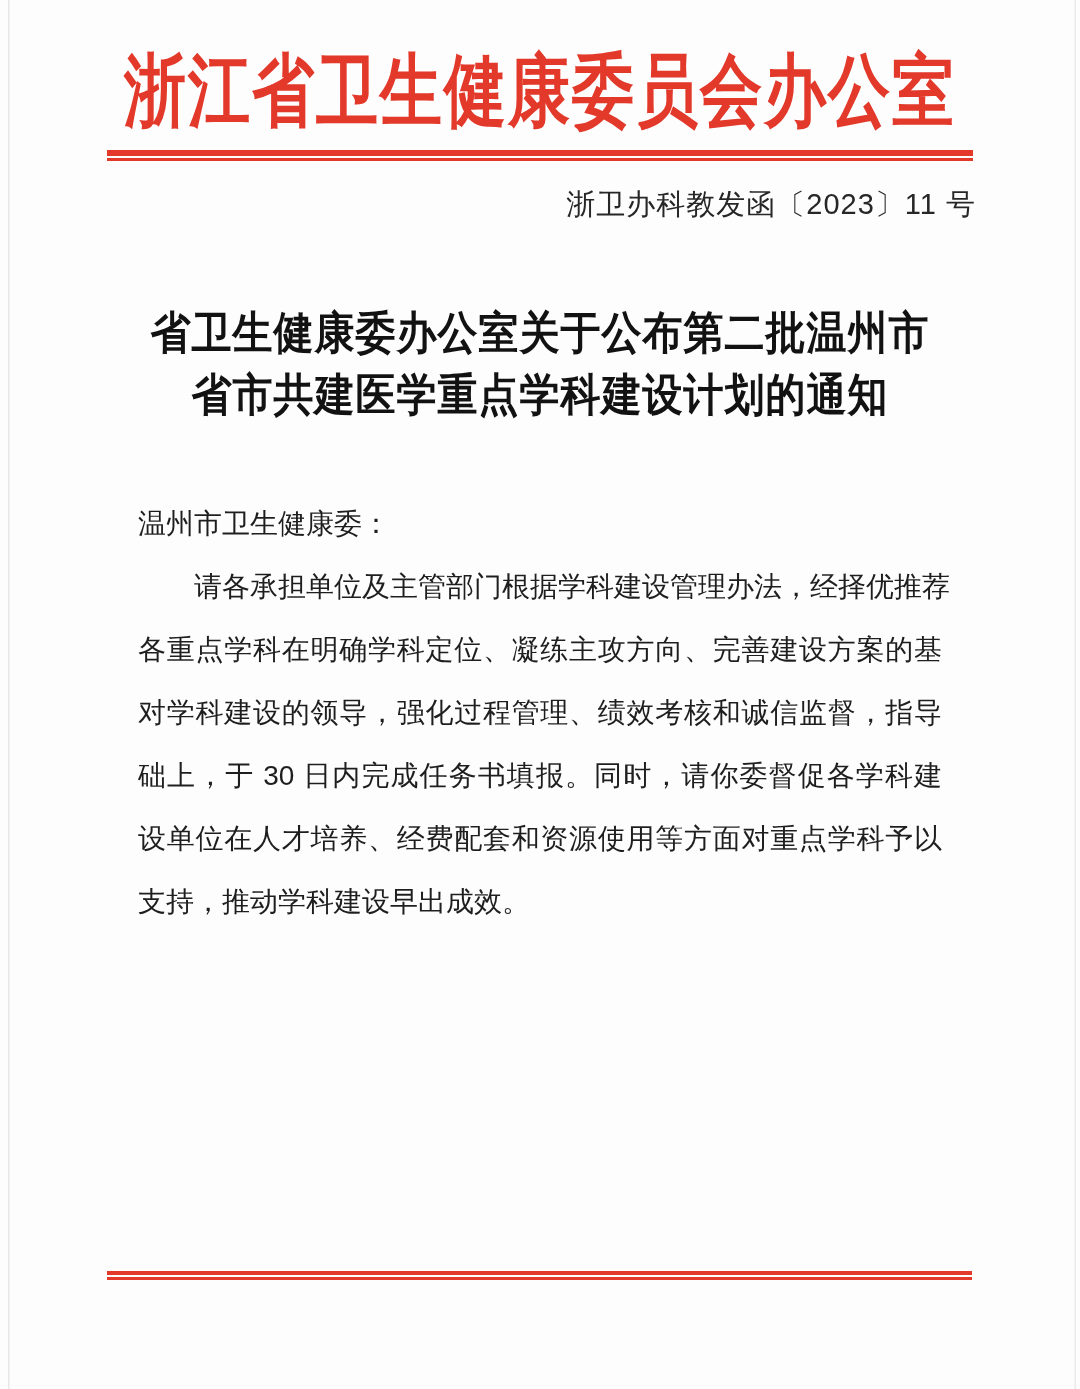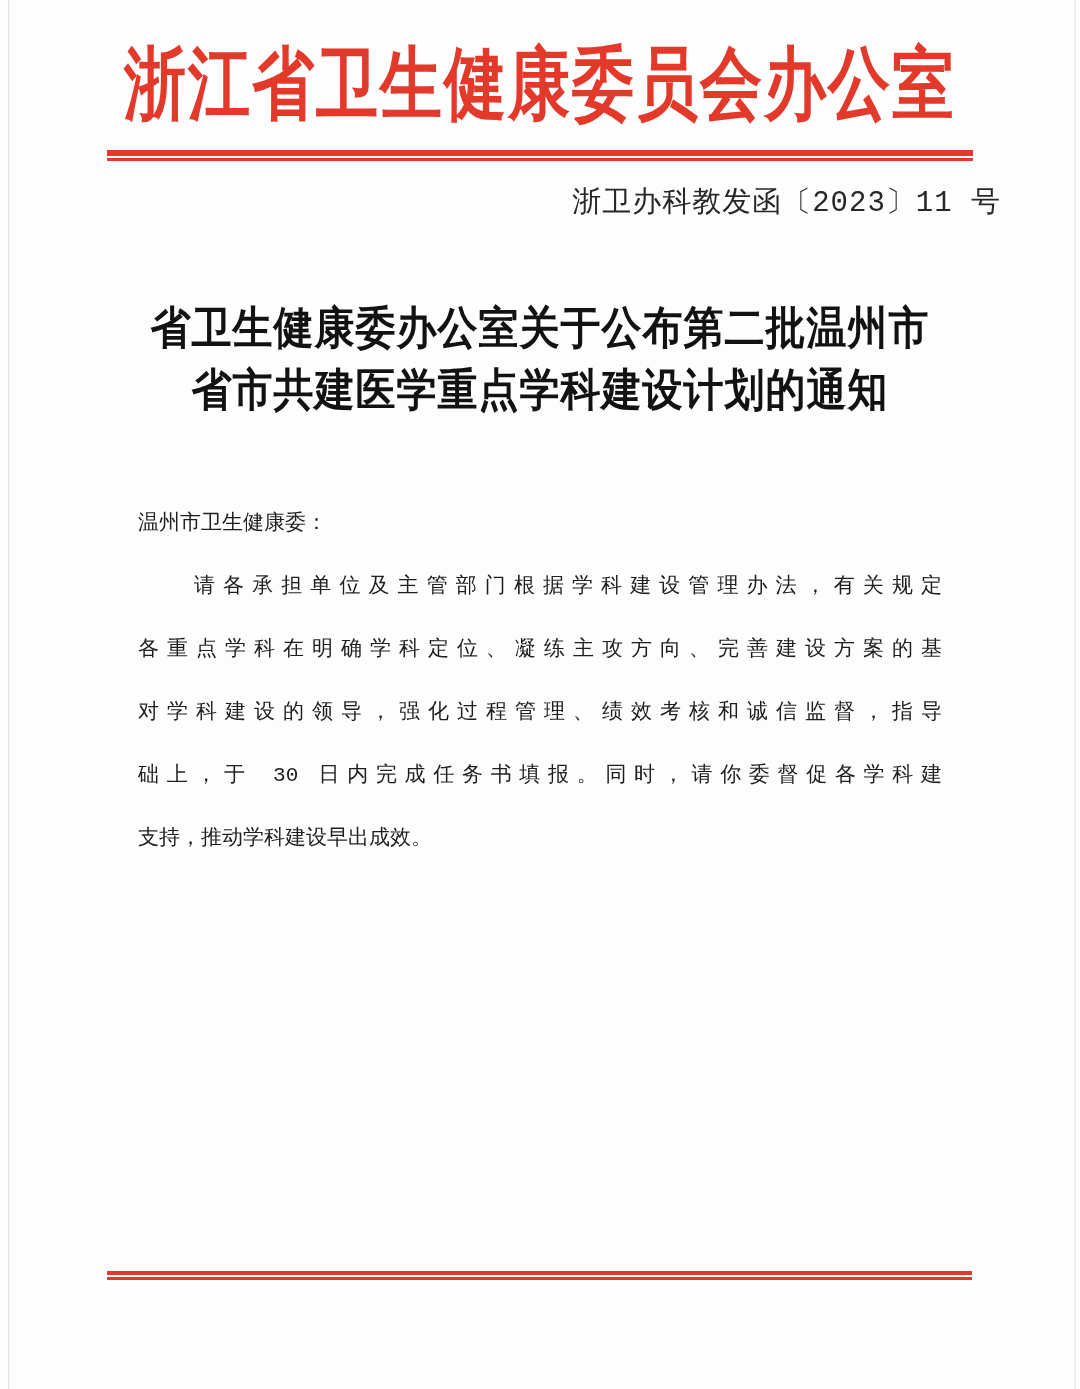--- a/index.html
+++ b/index.html
@@ -11,21 +11,21 @@
     padding: 0;
     background: #ffffff;
   }
   .page {
     position: relative;
     width: 1080px;
     height: 1389px;
     margin: 0 auto;
     background: #fefdfd;
     overflow: hidden;
-    font-family: Liberation Mono, monospace;
+    font-family: Liberation Sans, sans-serif;
     color: #1e1e1e;
   }
   
   .edge-left {
     position: absolute; left: 8px; top: 0; height: 100%; width: 2px;
     background: linear-gradient(to right, #e2e2e2, #f7f7f7);
   }
   .edge-right {
     position: absolute; left: 1074px; top: 0; height: 100%; width: 2px;
     background: linear-gradient(to left, #e6e6e6, #f8f8f8);
@@ -54,21 +54,21 @@
     position: absolute;
     left: 107px;
     right: 108px;
     top: 1271px;
     margin: 0;
     height: 9px;
     border-top: 4px solid var(--accent-red);
     border-bottom: 3px solid var(--accent-red);
   }
   .doc-number {
-    margin: 24px 79px 0 0;
+    margin: 24px 104px 0 0;
     text-align: right;
     font-size: 29px;
     line-height: 38px;
     letter-spacing: 1px;
     color: #272727;
   }
   .title {
     margin: 78px 12px 0;
   }
   .title-line {
@@ -79,21 +79,21 @@
     font-weight: bold;
     color: #121212;
     letter-spacing: 1px;
     transform: scaleY(1.12);
     transform-origin: center;
     white-space: nowrap;
   }
   .body-text {
     margin: 67px 138px 0;
     width: 804px;
-    font-size: 21px;
+    font-size: 28px;
     color: #1e1e1e;
   }
   .bline {
     height: 63px;
     line-height: 63px;
     white-space: nowrap;
     text-align: justify;
   }
   .bline.just { text-align-last: justify; }
   .bline.first { text-indent: 56px; }
@@ -121,23 +121,24 @@
   <div class="title">
     <span class="title-line">省卫生健康委办公室关于公布第二批温州市</span>
     <span class="title-line">省市共建医学重点学科建设计划的通知</span>
   </div>
 
   <div class="body-text">
     <div class="greeting">温州市卫生健康委：</div>
 
 
     <div>
-      <div class="bline just first">请各承担单位及主管部门根据学科建设管理办法，有关规定</div>
+      <div class="bline just first">请各承担单位及主管部门根据学科建设管理办法，经择优推荐</div>
       <div class="bline just">各重点学科在明确学科定位、凝练主攻方向、完善建设方案的基</div>
       <div class="bline just">对学科建设的领导，强化过程管理、绩效考核和诚信监督，指导</div>
       <div class="bline just">础上，于 30 日内完成任务书填报。同时，请你委督促各学科建</div>
+      <div class="bline just">设单位在人才培养、经费配套和资源使用等方面对重点学科予以</div>
       <div class="bline last">支持，推动学科建设早出成效。</div>
     </div>
   </div>
 
   <div class="rule rule-bottom"></div>
 
 </div>
 
 </body></html>

